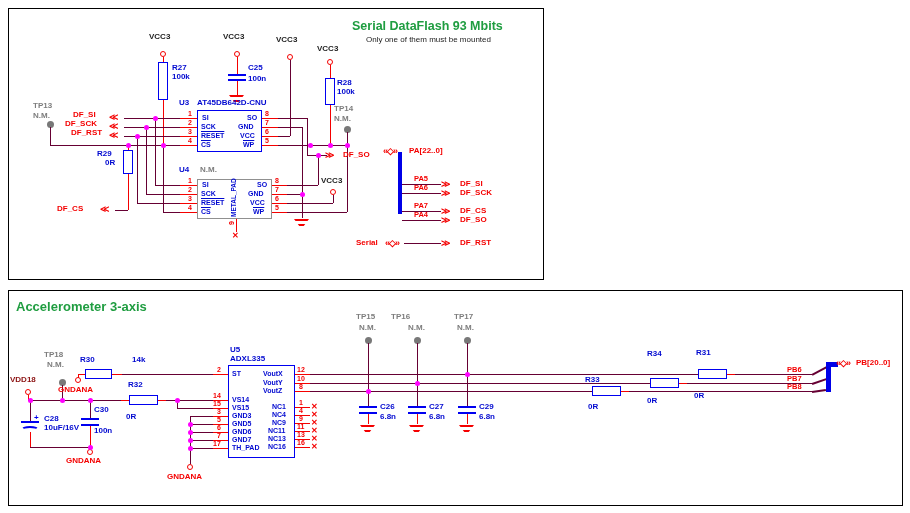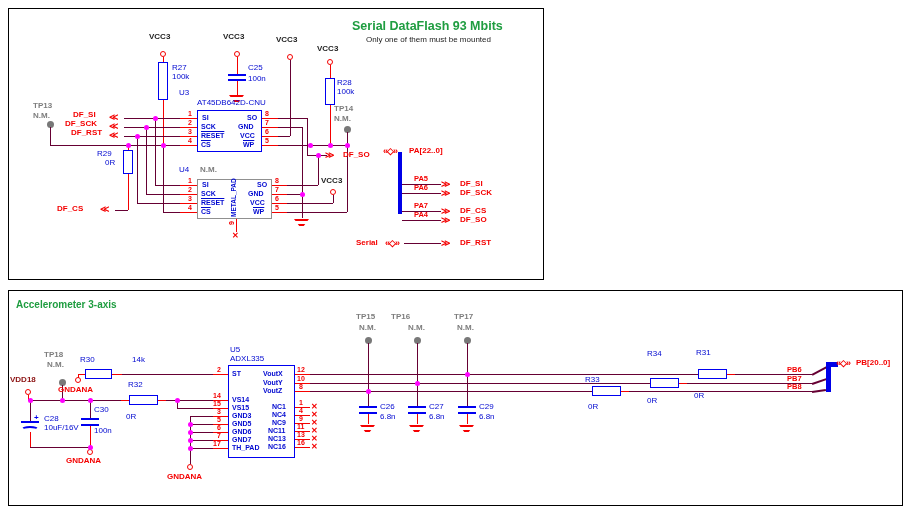--- a/index.html
+++ b/index.html
@@ -17,27 +17,27 @@
 .pwr{width:6px;height:6px;margin-left:-3px;margin-top:-3px;border:1px solid #f40000;border-radius:50%;background:#fff}
 .rbv{width:10px;margin-left:-5px;border:1.5px solid #0000f0;background:#fff}
 .rbh{height:10px;margin-top:-5px;border:1.5px solid #0000f0;background:#fff}
 .cp{width:18px;height:2px;margin-left:-9px;background:#0000f0}
 .arc{width:18px;height:7px;margin-left:-9px;border:2px solid transparent;border-top:2px solid #0000f0;border-radius:50% 50% 0 0}
 .gnd{width:15px;height:10px;margin-left:-8px;background:repeating-linear-gradient(#f40000 0 2px,transparent 2px 5px);clip-path:polygon(0 0,100% 0,50% 100%)}
 .chip{position:absolute;border:1.5px solid #0000f0;background:#fff}
 .chip.nmx{border-color:#909090}
 .busb{position:absolute;background:#0000e8}
 .t{position:absolute;font-size:8px;line-height:1;white-space:nowrap;color:#222}
-.bl{color:#0008d0;font-weight:normal}
+.bl{color:#0008d0;font-weight:bold}
 .rd{color:#f40000;font-weight:bold}
 .gy{color:#7d7d7d;font-weight:bold}
 .gn{color:#1f9d40;font-weight:bold}
 .mr{color:#8b1111;font-weight:bold}
 .t1{font-size:12.5px}
-.t2{font-size:10px}
+.t2{font-size:13px}
 .pn{font-size:7px;color:#0008d0;font-weight:bold}
 .no{font-size:7px;color:#f40000}
 .ol{text-decoration:overline}
 .ch{font-size:9px;color:#f40000;font-weight:bold;letter-spacing:-1px}
 .xm{font-size:8px;color:#f40000;font-weight:bold}
 .vt{writing-mode:vertical-rl;transform:rotate(180deg)}
 </style>
 </head>
 <body>
 
@@ -121,21 +121,21 @@
 <i class="rv" style="left:128px;top:145px;height:5px"></i>
 <i class="rbv" style="left:128px;top:150px;height:24px"></i>
 <i class="rv" style="left:128px;top:174px;height:36px"></i>
 <i class="wh" style="left:115px;top:210px;width:13px"></i>
 <b class="t bl" style="left:97px;top:150px">R29</b>
 <b class="t bl" style="left:105px;top:159px">0R</b>
 <b class="t rd" style="left:57px;top:205px">DF_CS</b>
 <s class="ch" style="left:100px;top:204px">≪</s>
 
 <div class="chip" style="left:197px;top:110px;width:65px;height:42px"></div>
-<b class="t bl" style="left:179px;top:89px">U3</b>
+<b class="t bl" style="left:179px;top:99px">U3</b>
 <b class="t bl" style="left:197px;top:99px">AT45DB642D-CNU</b>
 <b class="pn" style="left:202px;top:114px">SI</b>
 <b class="pn" style="left:201px;top:123px">SCK</b>
 <b class="pn ol" style="left:201px;top:132px">RESET</b>
 <b class="pn ol" style="left:201px;top:141px">CS</b>
 <b class="pn" style="left:247px;top:114px">SO</b>
 <b class="pn" style="left:238px;top:123px">GND</b>
 <b class="pn" style="left:240px;top:132px">VCC</b>
 <b class="pn ol" style="left:243px;top:141px">WP</b>
 <b class="no" style="left:188px;top:110px">1</b>

